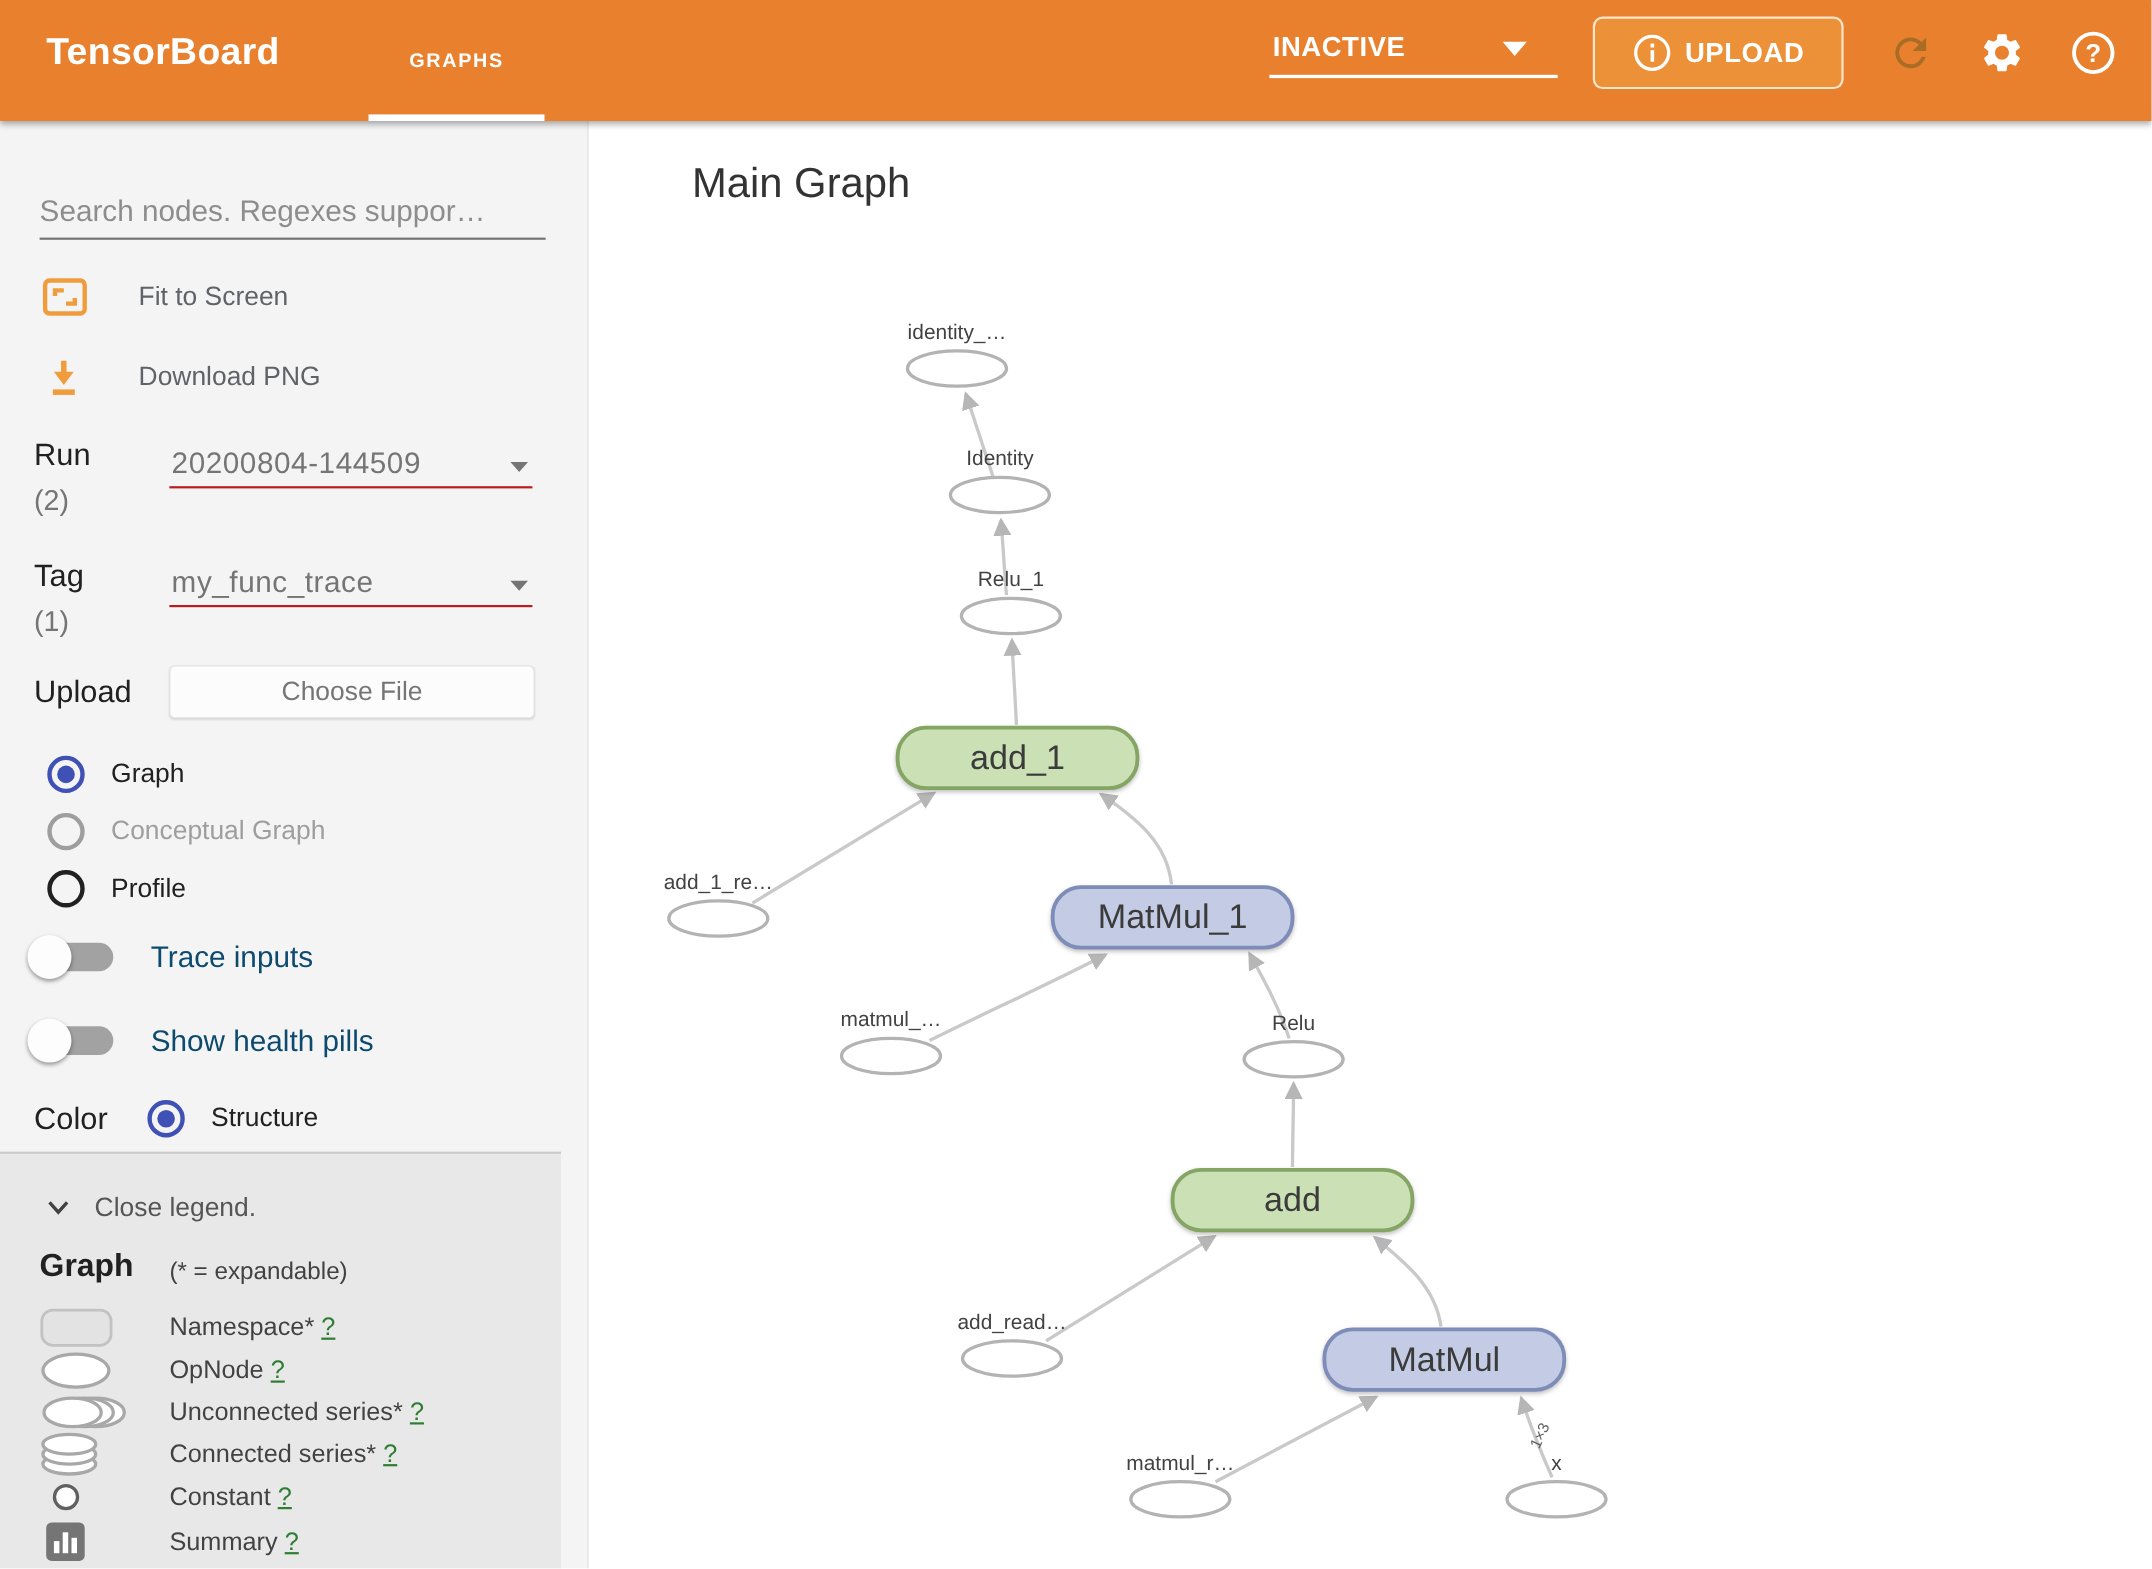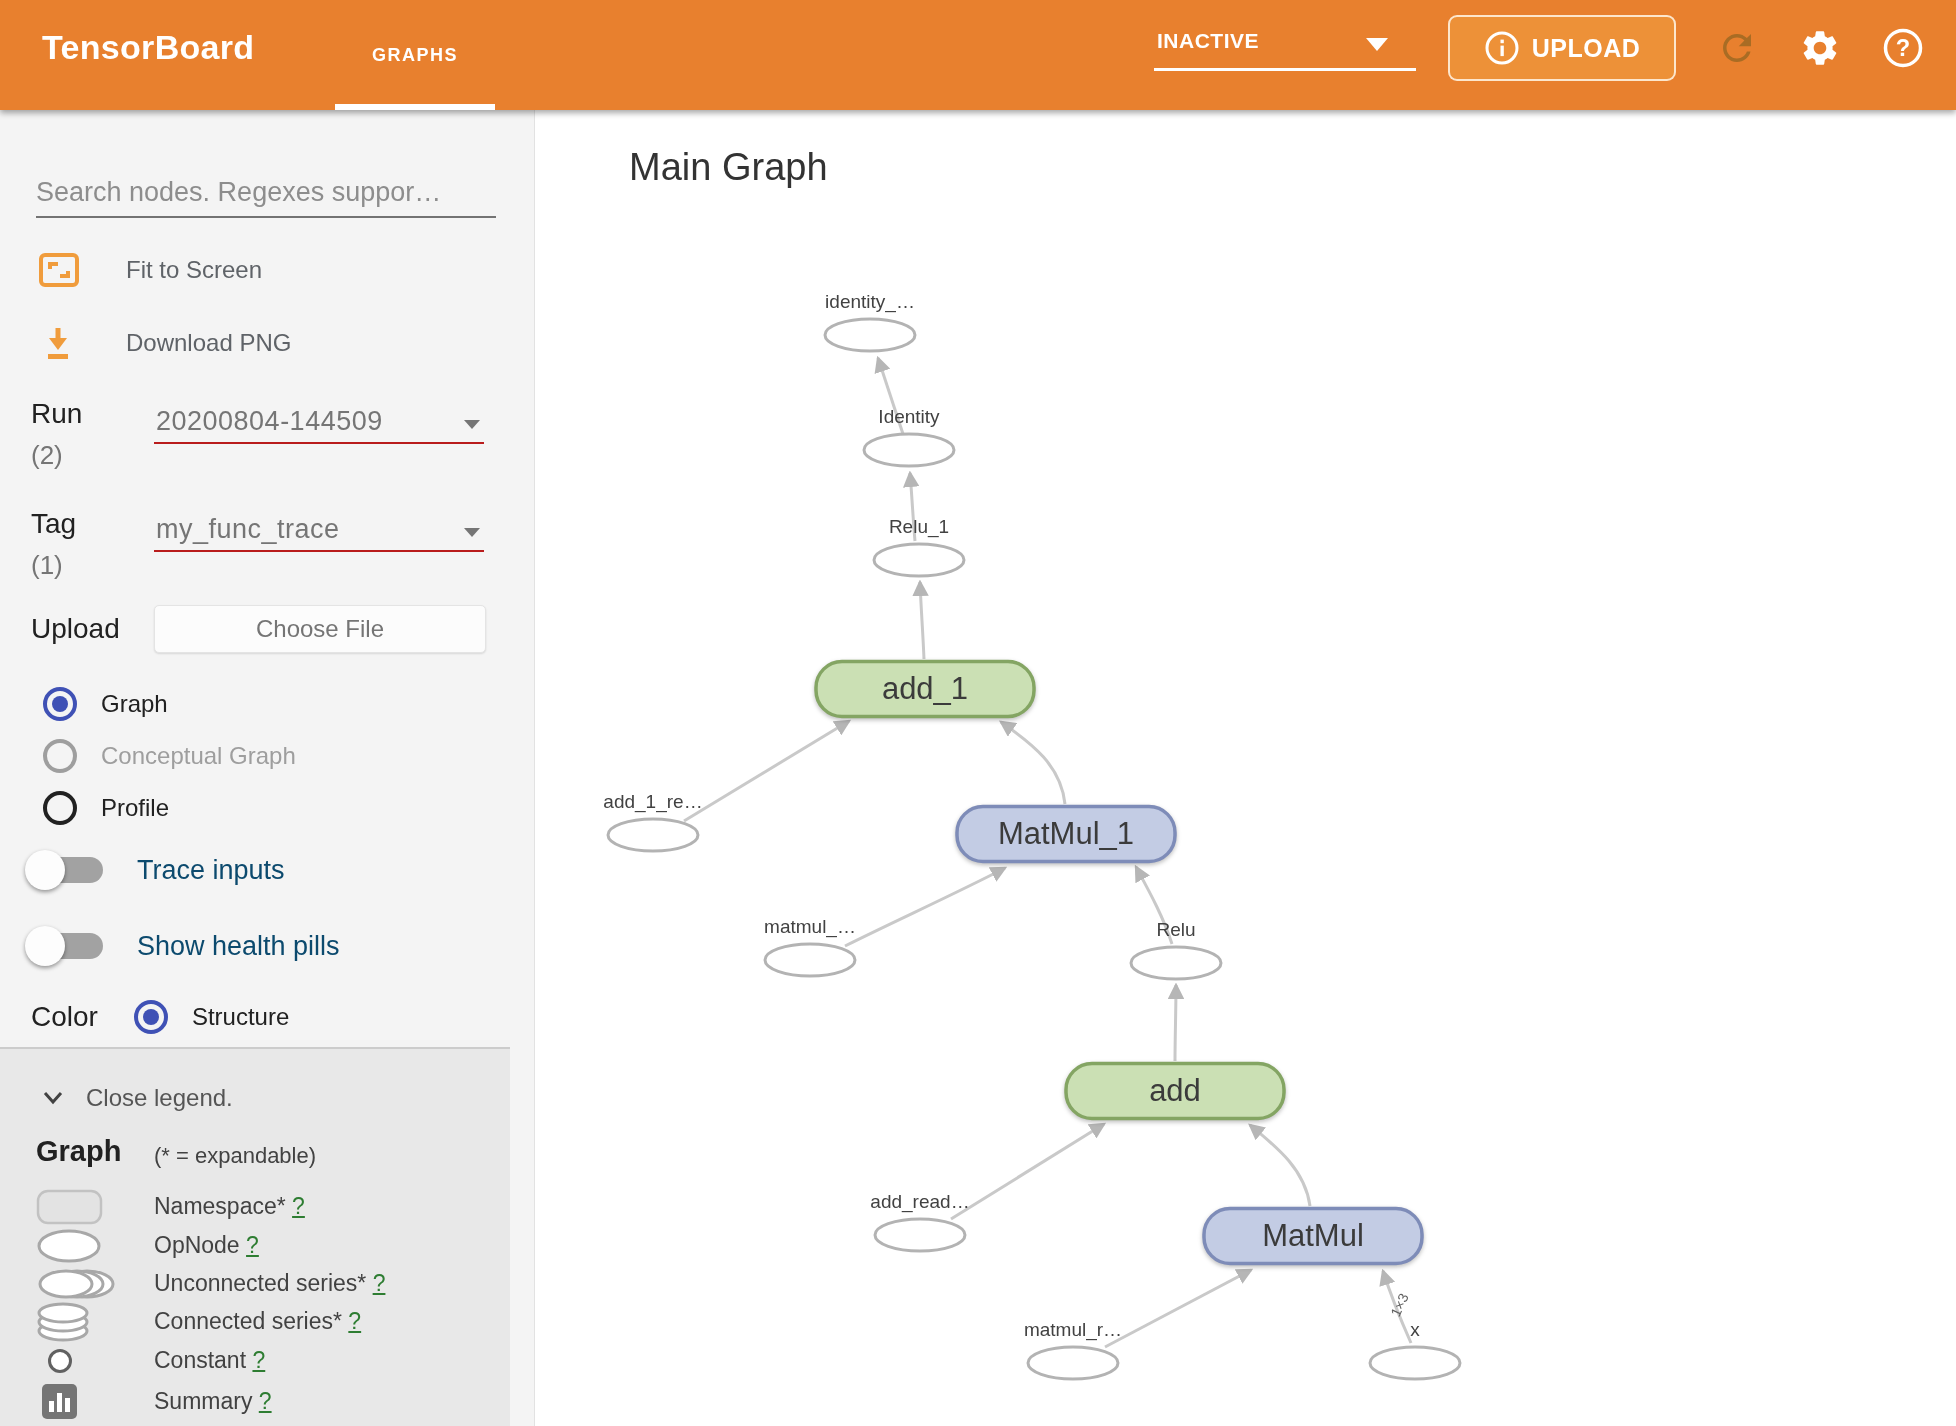--- a/index.html
+++ b/index.html
@@ -11,21 +11,21 @@
   header { position:absolute; left:0; top:0; width:1956px; height:110px;
            background:#e8802e; box-shadow:0 3px 6px rgba(0,0,0,0.35); z-index:10; }
   .logo { position:absolute; left:42px; top:28px; color:#fff; font-size:34px;
           font-weight:700; letter-spacing:0.3px; }
   .tab { position:absolute; left:335px; top:0; width:160px; height:110px;
          display:flex; align-items:center; justify-content:center; cursor:pointer; }
   .tab-label { color:#fff; font-size:18px; font-weight:700; letter-spacing:1.5px; }
   .tab-underline { position:absolute; left:0; bottom:0; width:100%; height:6px; background:#fff; }
 
   .status-select { position:absolute; left:1154px; top:0; width:262px; height:110px; cursor:pointer; }
-  .status-value { position:absolute; left:3px; top:29px; color:#fff; font-size:21px;
+  .status-value { position:absolute; left:3px; top:29px; color:#fff; font-size:25px;
                   font-weight:700; letter-spacing:0.5px; }
   .status-underline { position:absolute; left:0; top:68px; width:262px; height:3px; background:#fff; }
   .dd-arrow-white { position:absolute; right:28px; top:38px; width:0; height:0;
                     border-left:11px solid transparent; border-right:11px solid transparent;
                     border-top:13px solid #fff; }
 
   .upload-btn { position:absolute; left:1448px; top:15px; width:228px; height:66px;
                 background:#ed9138; border:2.5px solid rgba(255,244,230,0.85); border-radius:9px;
                 display:flex; align-items:center; justify-content:center; gap:12px;
                 color:#fff; font-size:25px; font-weight:700; letter-spacing:0.5px;

